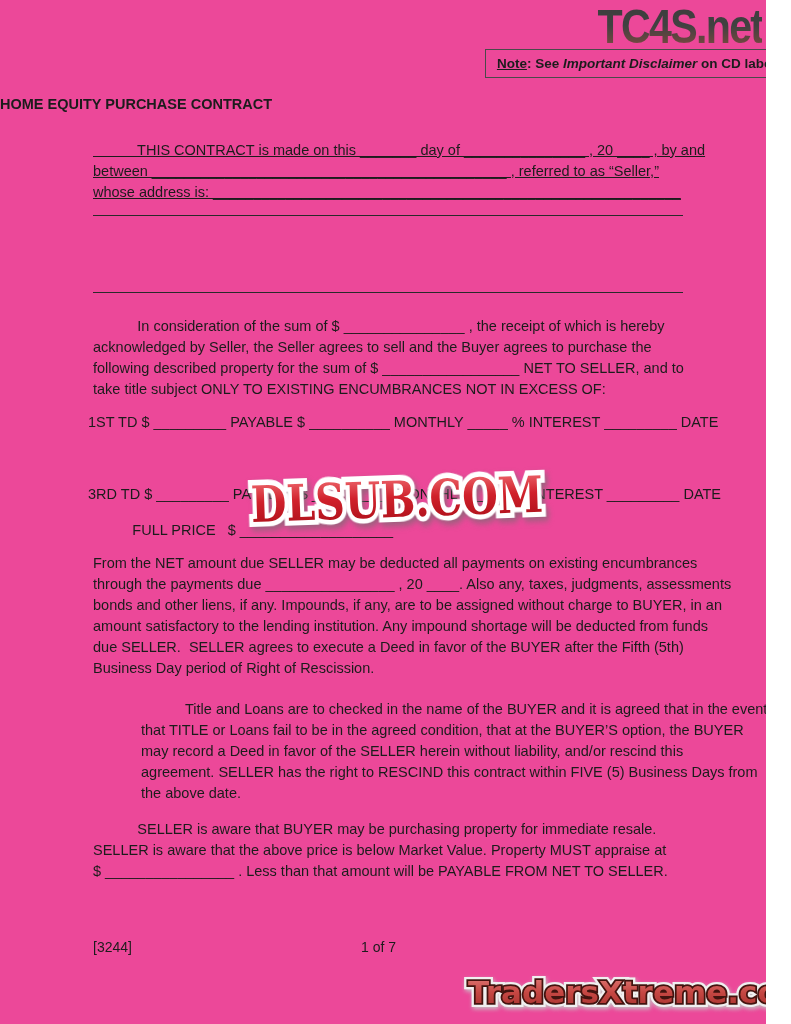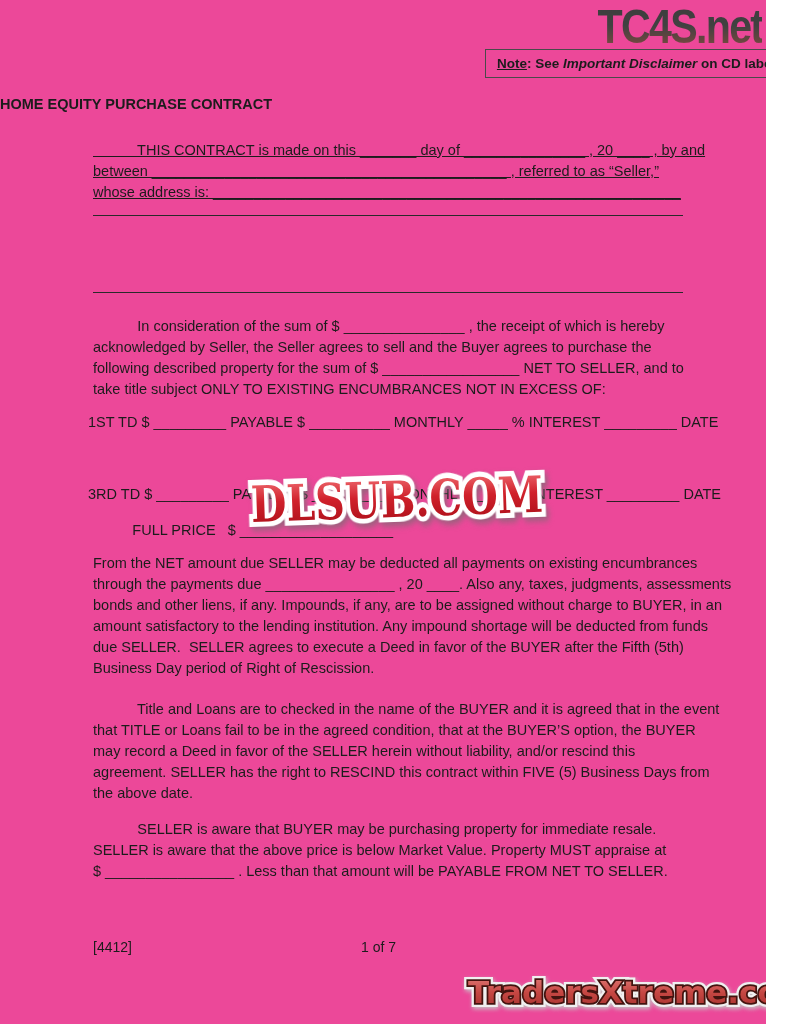--- a/index.html
+++ b/index.html
@@ -42,21 +42,21 @@
   
   .para{
     position:absolute;left:93px;width:591px;
     font-size:14.5px;line-height:21px;
     white-space:pre;margin:0;
   }
   .p-intro{top:140px;text-decoration:underline;}
   .p-and{top:238px;}
   .p-consideration{top:316px;}
   .p-deductions{top:553px;}
-  .p-titleloans{top:699px;}
+  .p-titleloans{top:699px;margin-left:48px;}
   .p-resale{top:819px;}
   .hline{
     position:absolute;left:93px;width:590px;height:0;
     border-top:1.3px solid #2a2a2a;
   }
   .hline-1{top:215px;}
   .hline-2{top:292px;}
   .td-row{
     position:absolute;left:88px;width:640px;
     font-size:14.5px;line-height:21px;white-space:pre;margin:0;
@@ -142,21 +142,21 @@
 that TITLE or Loans fail to be in the agreed condition, that at the BUYER’S option, the BUYER
 may record a Deed in favor of the SELLER herein without liability, and/or rescind this
 agreement. SELLER has the right to RESCIND this contract within FIVE (5) Business Days from
 the above date.</p>
 
   <p class="para p-resale">           SELLER is aware that BUYER may be purchasing property for immediate resale.
 SELLER is aware that the above price is below Market Value. Property MUST appraise at
 $ ________________ . Less than that amount will be PAYABLE FROM NET TO SELLER.</p>
 
   <div class="footer">
-    <span class="footer-doc">[4412]</span>
+    <span class="footer-doc">[3244]</span>
     <span class="footer-page">1 of 7</span>
   </div>
 
   <div class="stamp">
     <span class="stamp-layer stamp-stroke">DLSUB.COM</span>
     <span class="stamp-layer stamp-fill">DLSUB.COM</span>
   </div>
 
   <div class="tx">
     <span class="tx-layer tx-glow">TradersXtreme.com</span>

